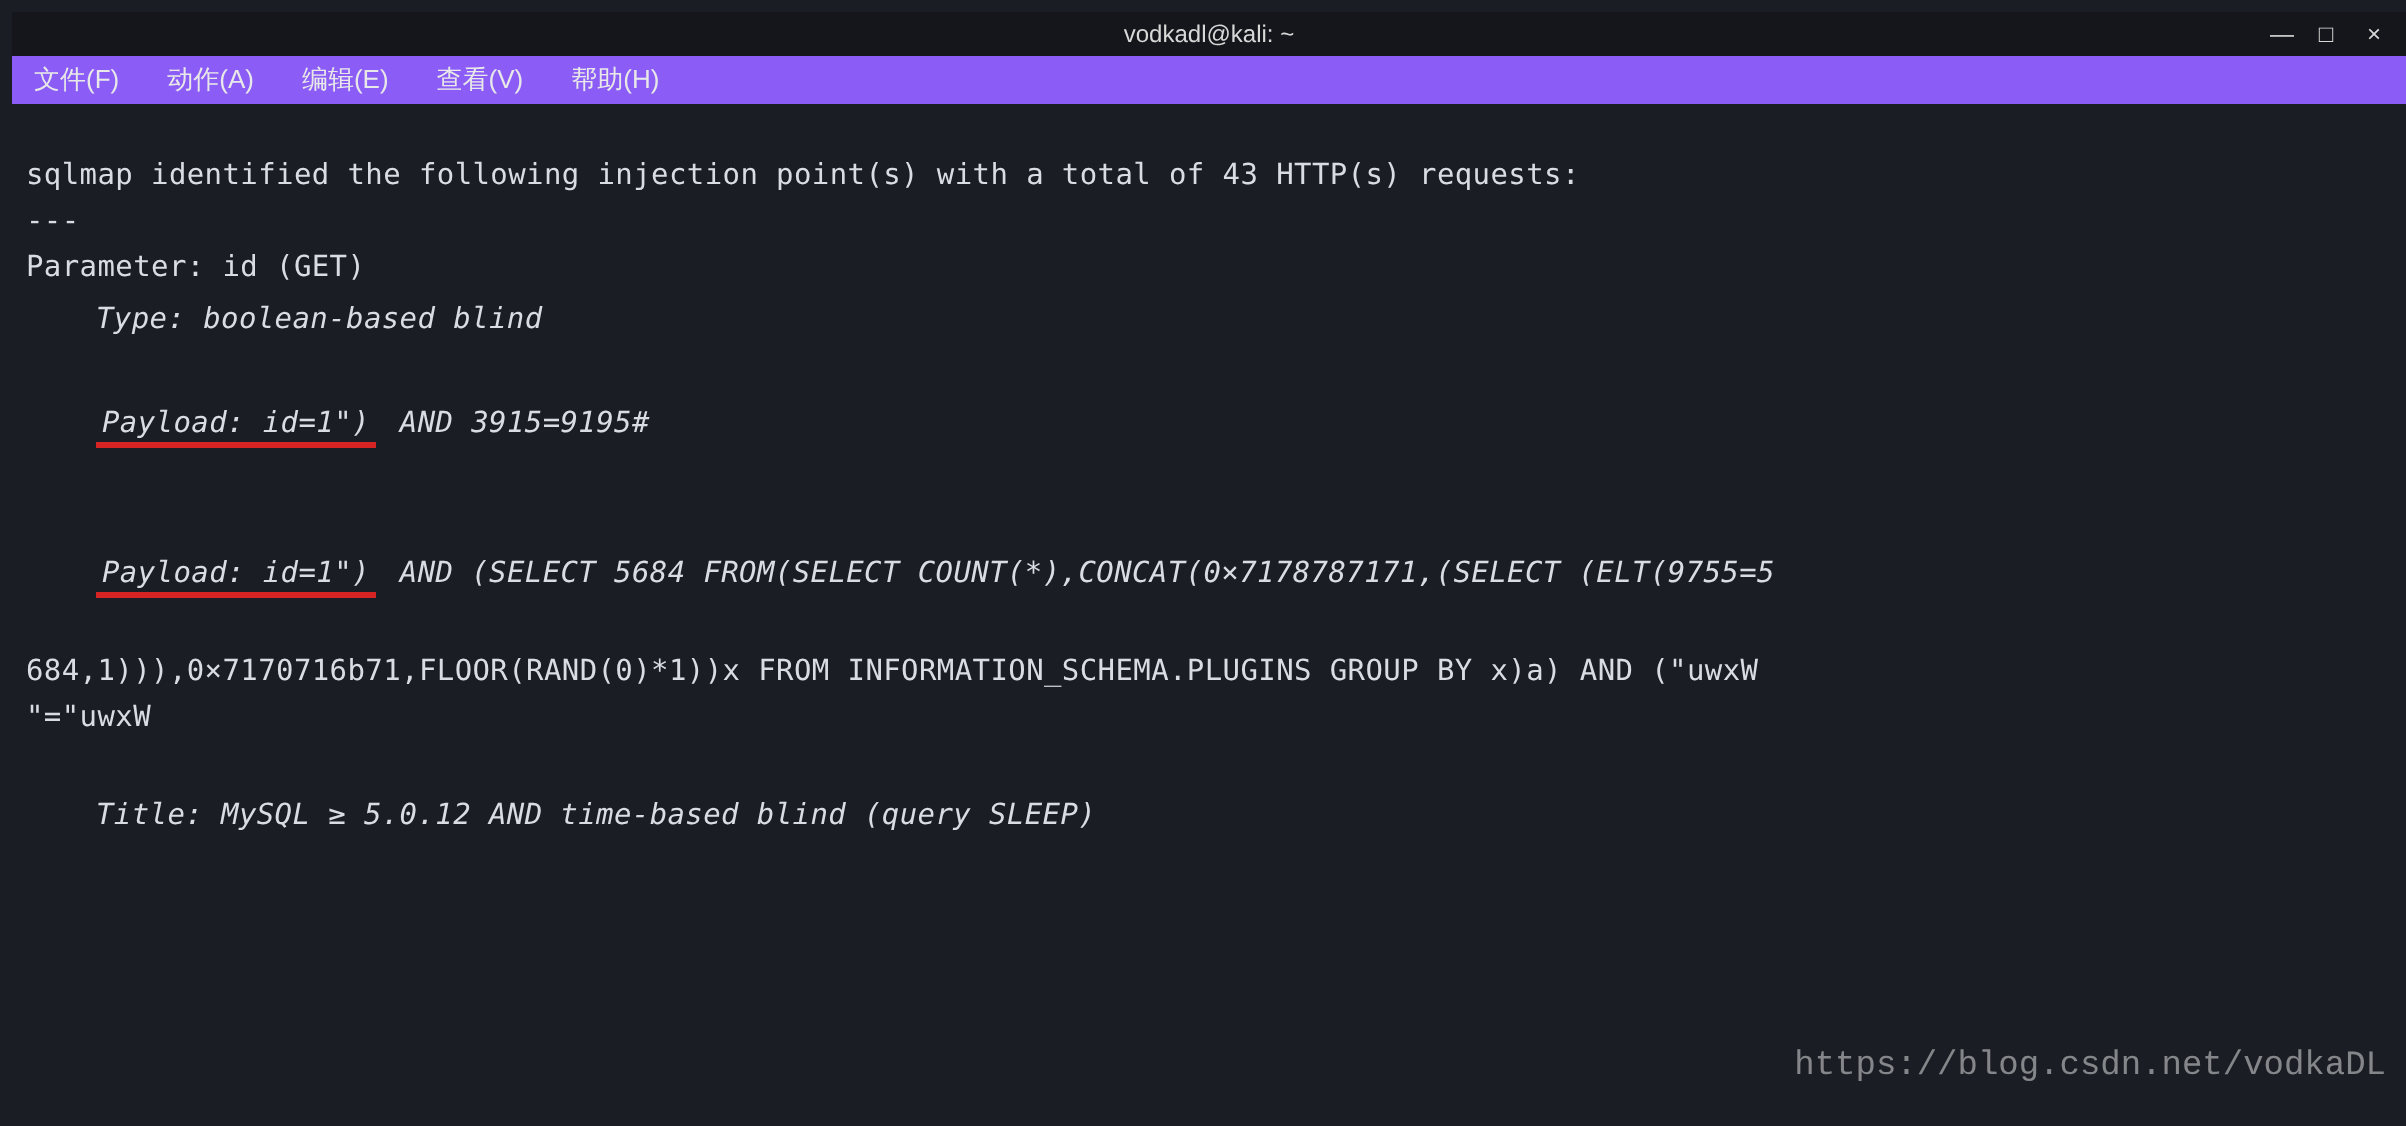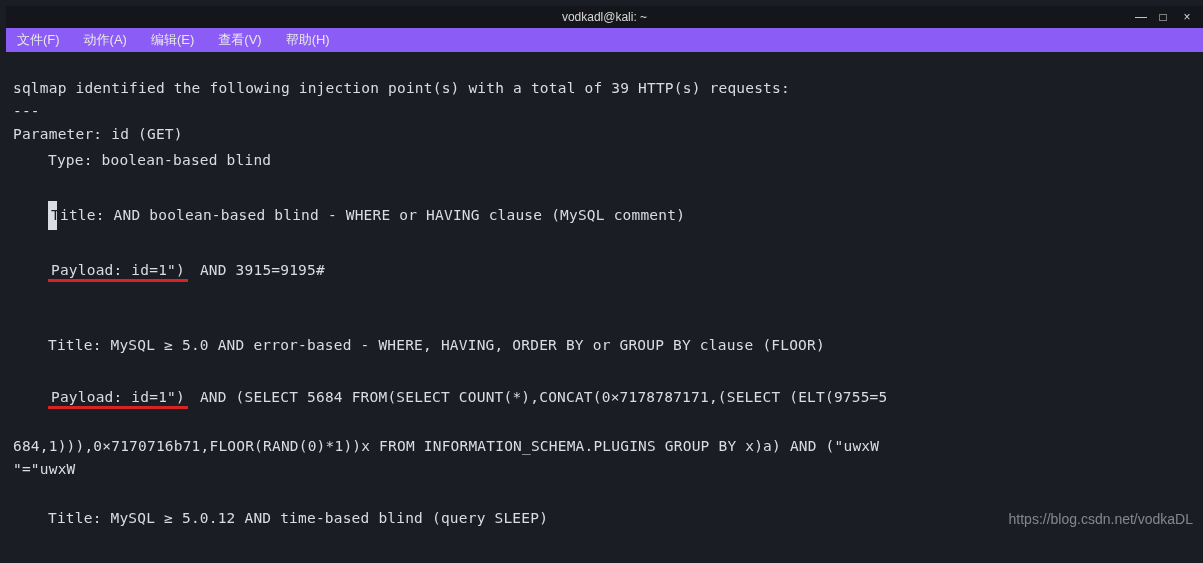--- a/index.html
+++ b/index.html
@@ -49,21 +49,21 @@
   .menubar span { cursor: pointer; }
   .terminal {
     padding: 2px 4px 0 4px;
     color: #d9dde3;
     font-size: 14.5px;
     line-height: 23px;
     white-space: pre;
     letter-spacing: 0.2px;
     font-family: "DejaVu Sans Mono","Liberation Mono",monospace;
   }
-  .indent { padding-left: 38px; display: block; position: relative; }
+  .indent { padding-left: 38px; display: block; position: relative; font-style: italic; }
   .cursorbox {
     background: #d9dde3;
     color: #1a1d24;
     display: inline-block;
     width: 9px;
     text-align: center;
   }
   .underline-red {
     position: relative;
   }
@@ -72,24 +72,24 @@
     position: absolute;
     left: 0;
     right: 0;
     bottom: -1px;
     height: 3px;
     background: #d62424;
   }
   .watermark {
     position: absolute;
     right: 10px;
-    bottom: 36px;
+    bottom: 20px;
     color: rgba(220,220,220,0.55);
-    font-family: Liberation Sans, sans-serif;
-    font-size: 14px;
+    font-family: Liberation Mono, monospace;
+    font-size: 17px;
     pointer-events: none;
   }
 </style>
 </head>
 <body>
 
 <div class="titlebar">
   <span>vodkadl@kali: ~</span>
   <div class="window-controls">
     <span class="wc">—</span>
@@ -100,28 +100,26 @@
 
 <div class="menubar">
   <span>文件(F)</span>
   <span>动作(A)</span>
   <span>编辑(E)</span>
   <span>查看(V)</span>
   <span>帮助(H)</span>
 </div>
 
 <div class="terminal">
-<span>sqlmap identified the following injection point(s) with a total of 39 HTTP(s) requests:</span>
+<span>sqlmap identified the following injection point(s) with a total of 43 HTTP(s) requests:</span>
 <span>---</span>
 <span>Parameter: id (GET)</span>
 <span class="indent">Type: boolean-based blind</span>
-<span class="indent"><span class="cursorbox">T</span><span>itle: AND boolean-based blind - WHERE or HAVING clause (MySQL comment)</span></span>
 <span class="indent"><span class="underline-red">Payload: id=1")</span><span> AND 3915=9195#</span></span>
 <span> </span>
-<span class="indent">Title: MySQL ≥ 5.0 AND error-based - WHERE, HAVING, ORDER BY or GROUP BY clause (FLOOR)</span>
 <span class="indent"><span class="underline-red">Payload: id=1")</span><span> AND (SELECT 5684 FROM(SELECT COUNT(*),CONCAT(0×7178787171,(SELECT (ELT(9755=5</span></span>
 <span>684,1))),0×7170716b71,FLOOR(RAND(0)*1))x FROM INFORMATION_SCHEMA.PLUGINS GROUP BY x)a) AND ("uwxW</span>
 <span>"="uwxW</span>
 <span> </span>
 <span class="indent">Title: MySQL ≥ 5.0.12 AND time-based blind (query SLEEP)</span>
 
 
 
 
 

